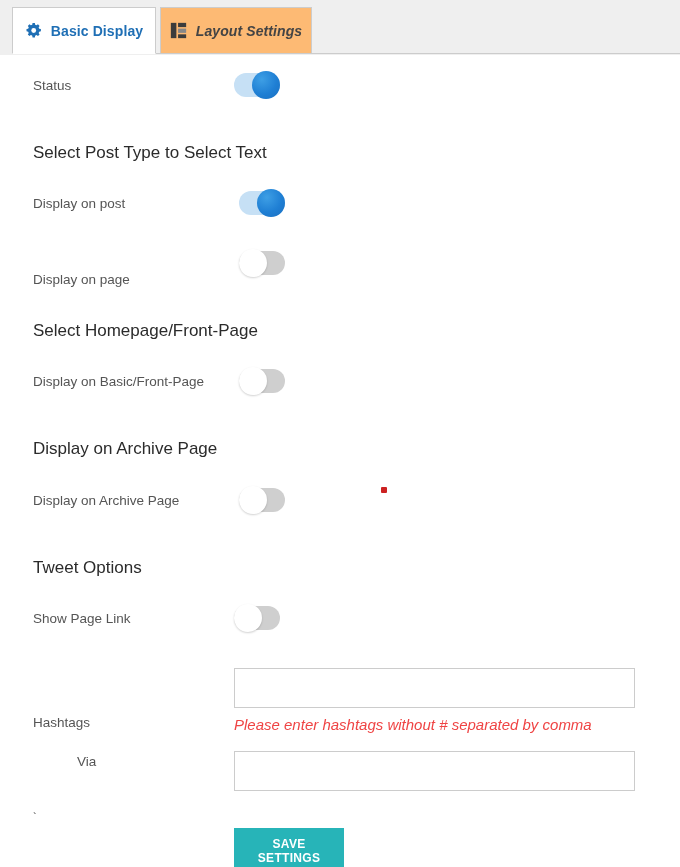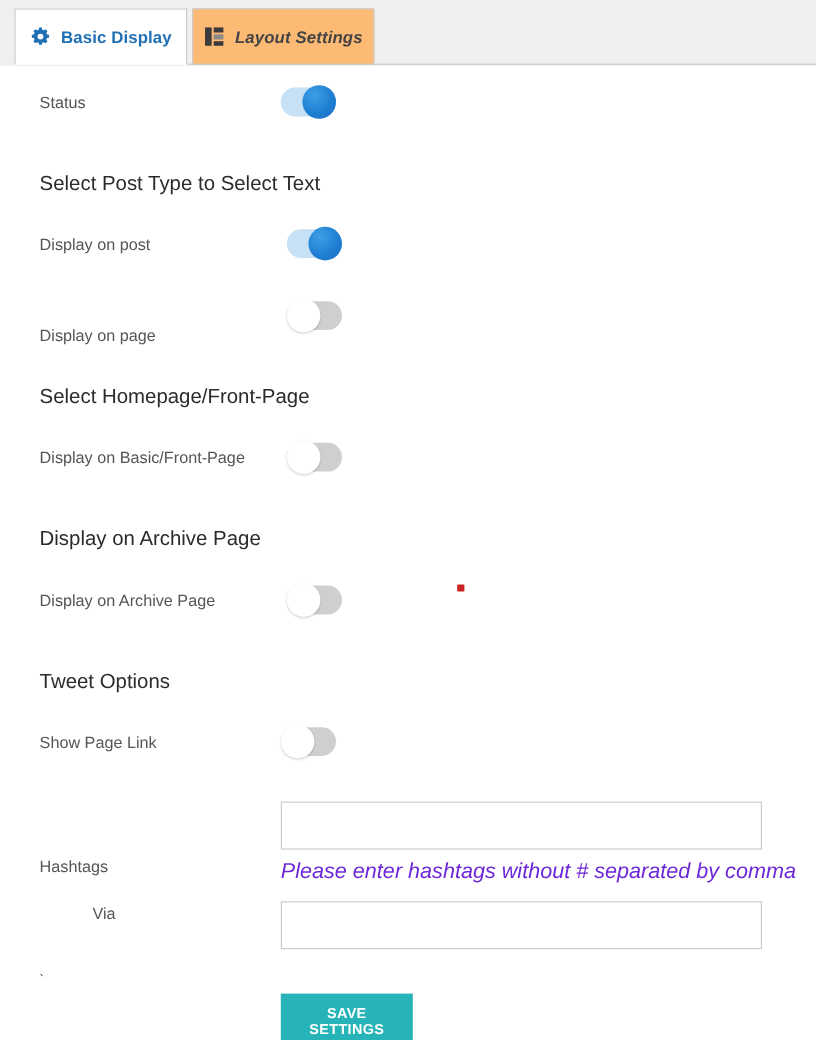--- a/index.html
+++ b/index.html
@@ -148,22 +148,22 @@
     font-family: "Liberation Sans", sans-serif;
     font-size: 13px;
     color: #444444;
     padding: 0 9px;
     outline: none;
   }
   .helper-text {
     position: absolute;
     left: 234px;
     font-style: italic;
-    font-size: 18px;
-    color: #6d28d9;
+    font-size: 15px;
+    color: #ef4444;
     white-space: nowrap;
   }
 
   
   .save-btn {
     position: absolute;
     left: 234px;
     width: 110px;
     height: 45px;
     background: #27b4b8;

